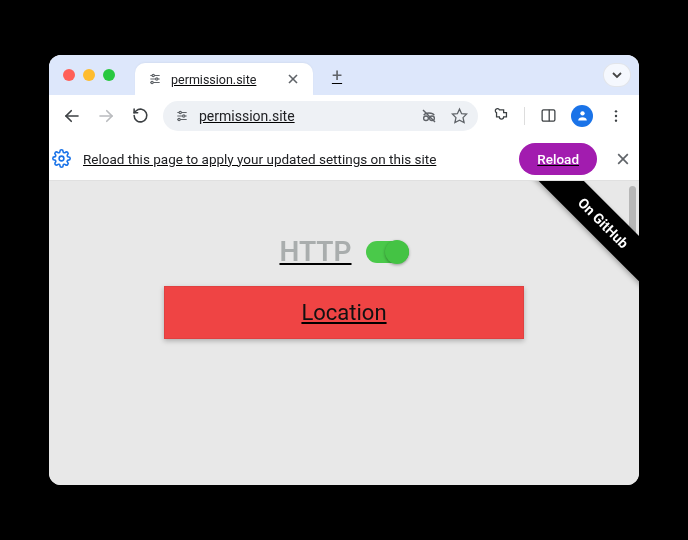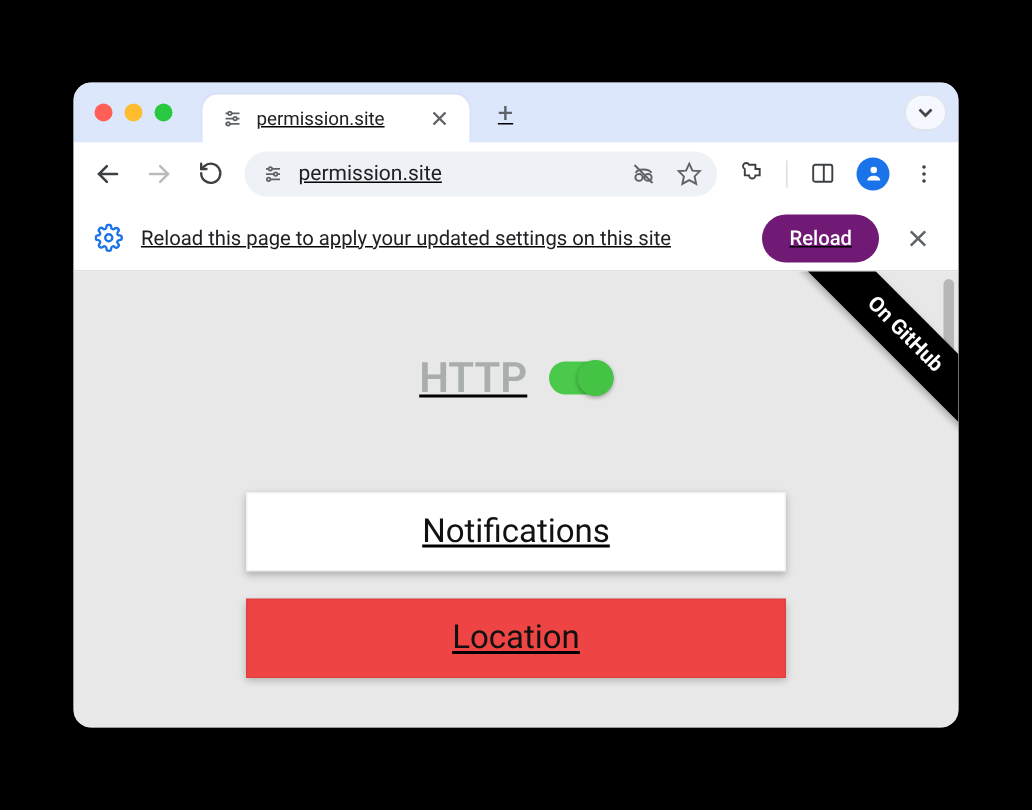--- a/index.html
+++ b/index.html
@@ -38,24 +38,24 @@
       padding:0 6px 0 10px; gap:8px; margin:0 4px;
     }
     .omni-icon { width:18px; height:18px; display:flex; align-items:center; justify-content:center; color:#5f6368; }
     .omni-text { font-size:14px; color:#202124; flex:1; }
     .omni-right { display:flex; gap:4px; }
     .omni-act { width:26px; height:26px; border-radius:50%; display:flex; align-items:center; justify-content:center; color:#5f6368; cursor:pointer; }
     .sep { width:1px; height:18px; background:#ddd; margin:0 4px; }
     .profile { width:22px; height:22px; border-radius:50%; background:#1a73e8; display:flex; align-items:center; justify-content:center; }
 
     
-    .infobar { height:44px; background:#fff; display:flex; align-items:center; padding:0 13px; gap:12px; border-bottom:1px solid #e0e0e0; }
+    .infobar { height:44px; background:#fff; display:flex; align-items:center; padding:0 2px; gap:12px; border-bottom:1px solid #e0e0e0; }
     .gear { width:20px; height:20px; color:#1a73e8; display:flex; align-items:center; justify-content:center; }
     .info-text { font-size:13.5px; color:#202124; flex:1; }
-    .reload-pill { background:#701a75; color:#fff; border:none; height:32px; padding:0 18px; border-radius:16px; font-size:13.5px; font-weight:500; cursor:pointer; }
+    .reload-pill { background:#a21caf; color:#fff; border:none; height:32px; padding:0 18px; border-radius:16px; font-size:13.5px; font-weight:500; cursor:pointer; }
     .info-close { width:28px; height:28px; display:flex; align-items:center; justify-content:center; color:#5f6368; cursor:pointer; font-size:16px; }
 
     
     .viewport { position:relative; height:calc(100% - 40px - 42px - 44px); background:#e8e8e8; overflow:hidden; }
     .scrollbar { position:absolute; right:3px; top:5px; width:7px; height:50px; background:#b7b7b7; border-radius:4px; }
 
     .ribbon {
       position:absolute; top:26px; right:-57px; transform:rotate(45deg);
       background:#000; color:#fff; font-weight:700; font-size:14px;
       padding:8px 60px; box-shadow:0 2px 5px rgba(0,0,0,0.3);
@@ -218,22 +218,19 @@
     <div class="scrollbar"></div>
 
     <a class="ribbon">On GitHub</a>
 
     <div class="content">
       <div class="toggle-row">
         <span class="label-http">HTTP</span>
         <span class="toggle"></span>
       </div>
 
-      <div class="card white">
-        <span>Notifications</span>
-      </div>
       <div class="card pink">
         <span>Location</span>
       </div>
     </div>
   </div>
 
 </div>
 
 </body></html>

